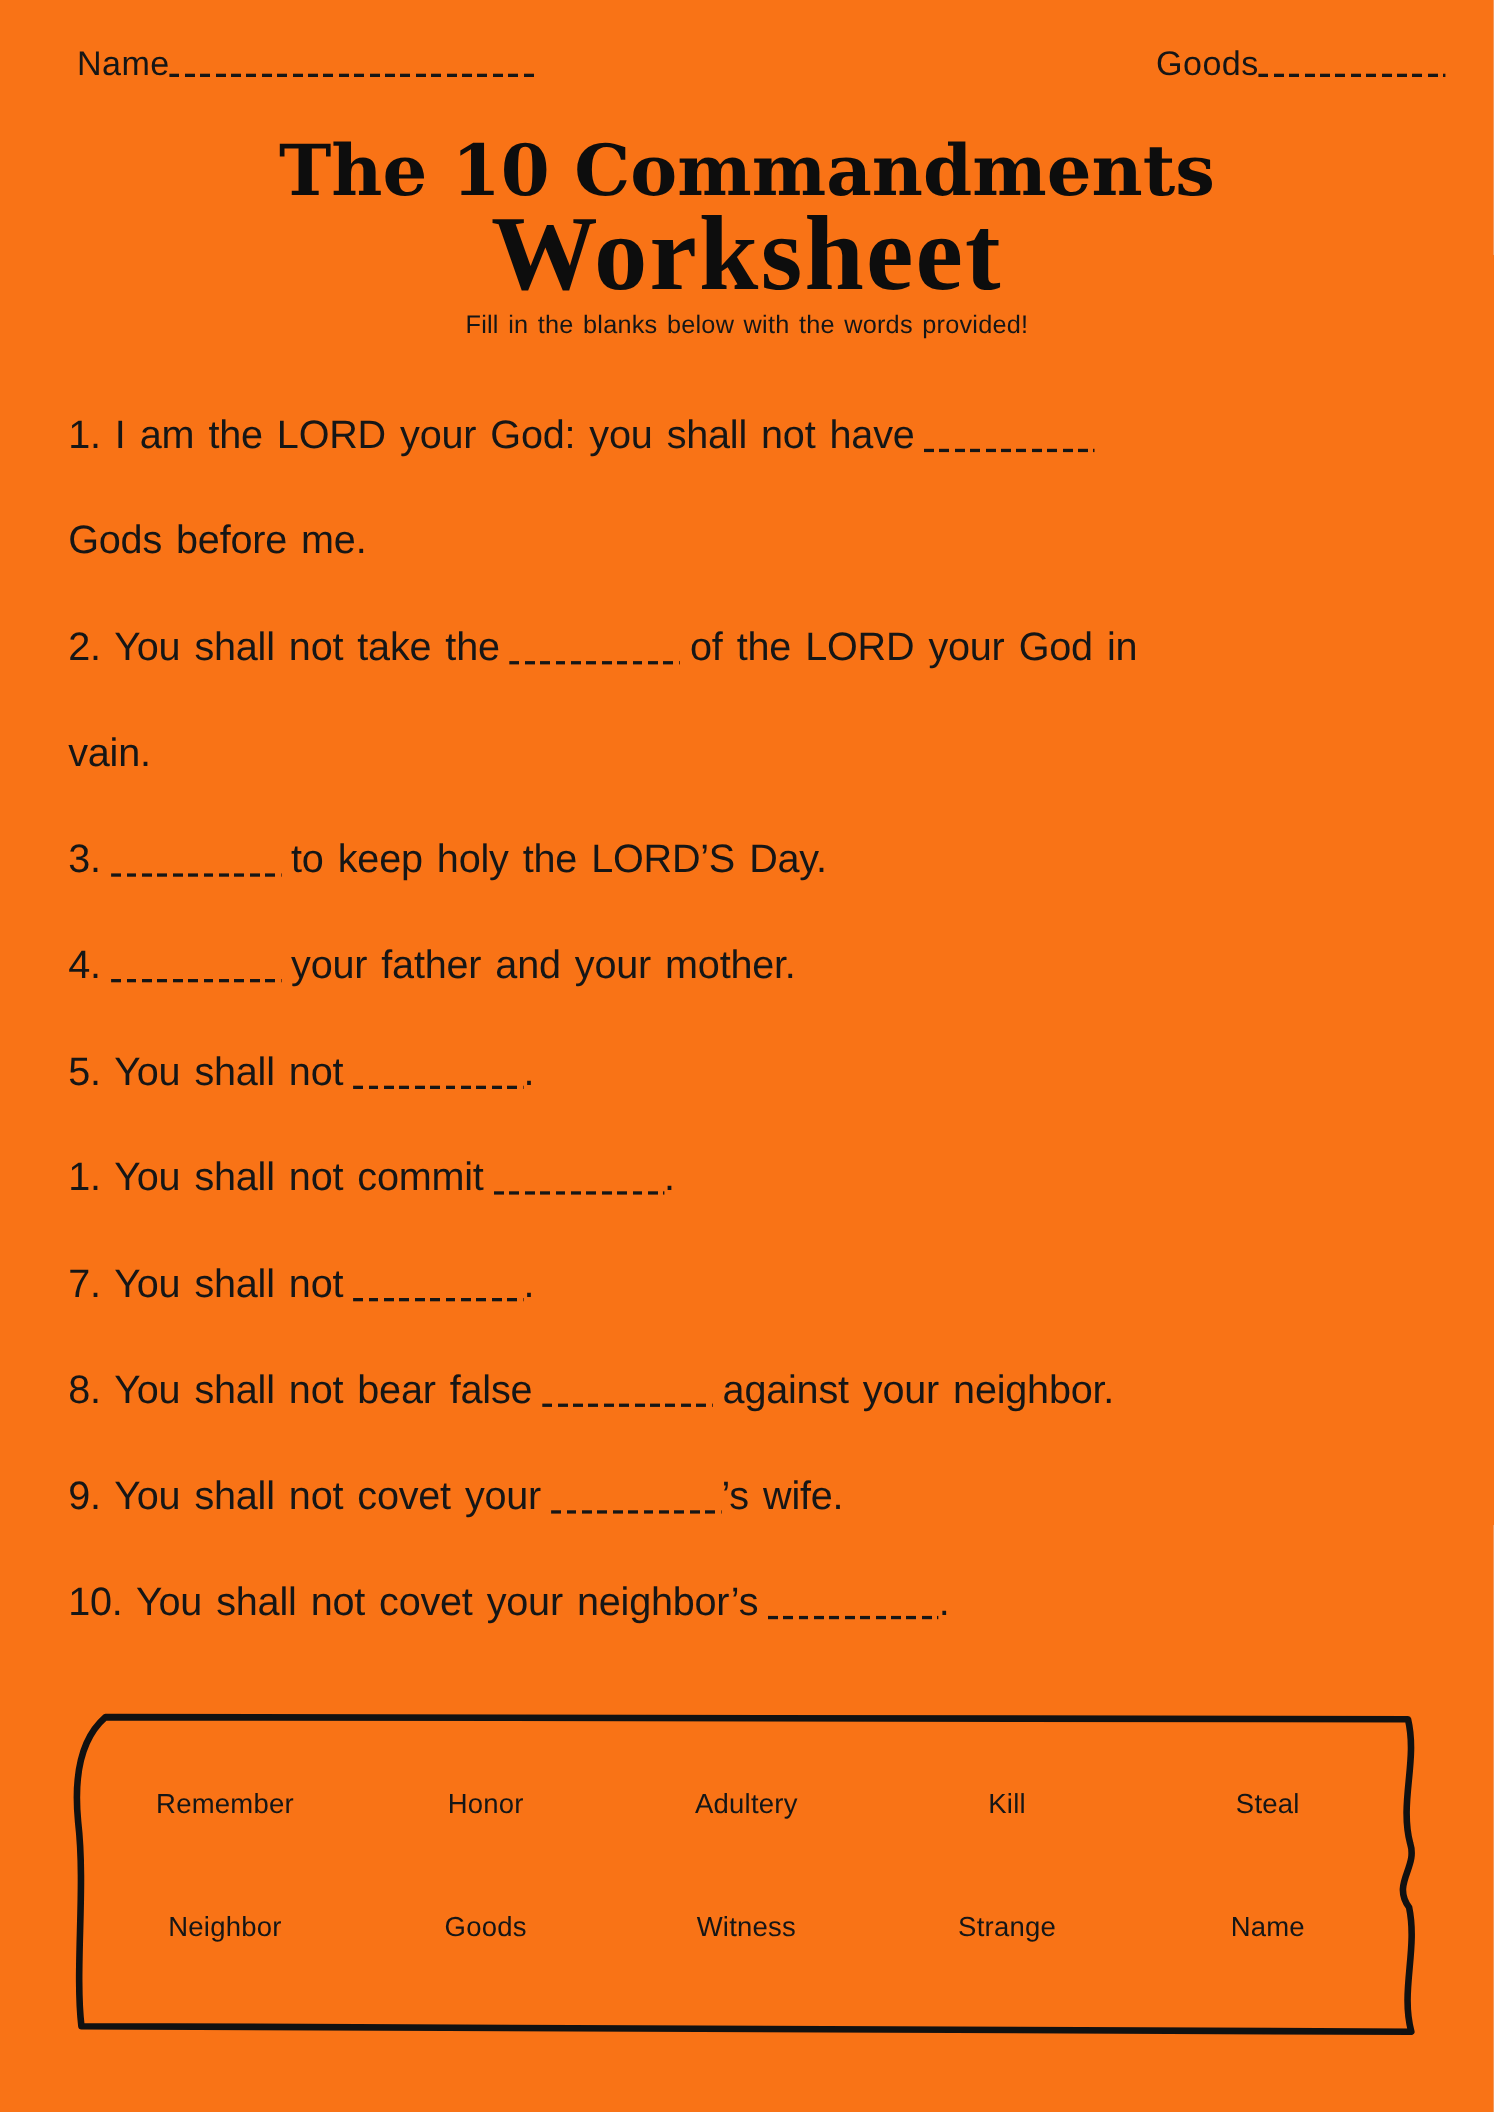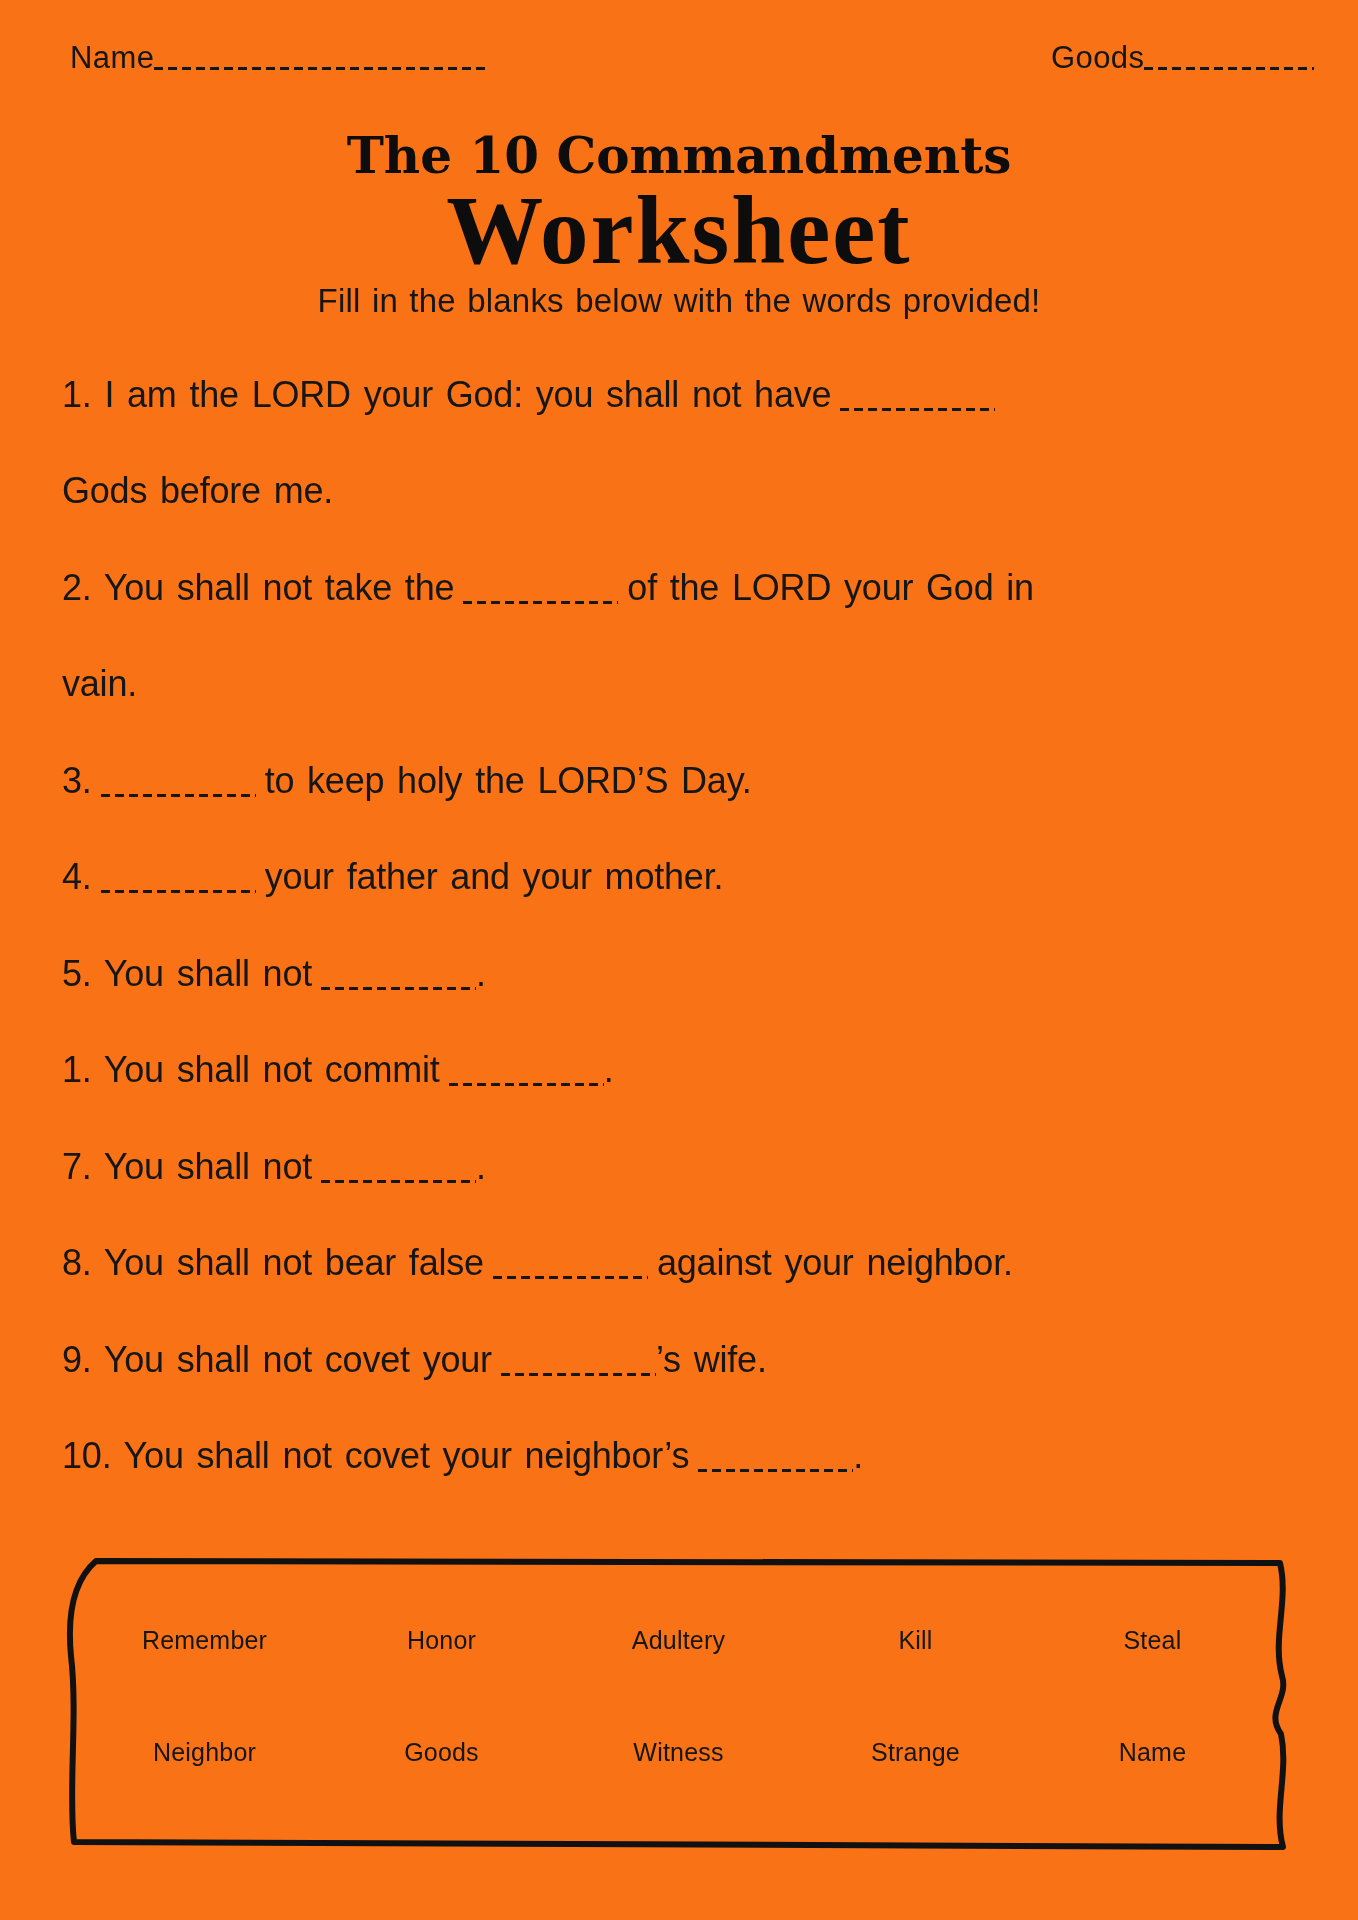--- a/index.html
+++ b/index.html
@@ -14,31 +14,31 @@
   .date-line{left:1051px;}
   .dash-line{
     display:inline-block;height:10px;vertical-align:-2px;
     background:repeating-linear-gradient(90deg,#161616 0 9px,transparent 9px 14px) bottom/100% 3px no-repeat;
   }
   .name-dash{width:336px;}
   .date-dash{width:170px;}
   
   .title{
     position:absolute;top:130px;left:0;width:100%;margin:0;text-align:center;
-    font-family:"DejaVu Serif",serif;font-weight:700;font-size:50px;line-height:52px;
+    font-family:"DejaVu Serif",serif;font-weight:700;font-size:64px;line-height:52px;
     color:#0d0d0d;letter-spacing:0;
   }
   .title-big{
     position:absolute;top:180px;left:0;width:100%;margin:0;text-align:center;
     font-family:Liberation Serif, serif;font-weight:700;font-size:97px;line-height:102px;
     color:#0d0d0d;letter-spacing:2px;
   }
   .subtitle{
     position:absolute;top:282px;left:0;width:100%;text-align:center;
-    font-size:33px;letter-spacing:.2px;word-spacing:2px;
+    font-size:23px;letter-spacing:.2px;word-spacing:2px;
   }
   
   .line{
     position:absolute;left:62px;font-size:36px;line-height:46px;
     letter-spacing:-0.2px;word-spacing:3px;white-space:nowrap;
   }
   .blank{
     display:inline-block;width:155px;height:12px;margin:0 9px;vertical-align:-4px;
     background:repeating-linear-gradient(90deg,#161616 0 9px,transparent 9px 14px) bottom/100% 3.5px no-repeat;
   }

